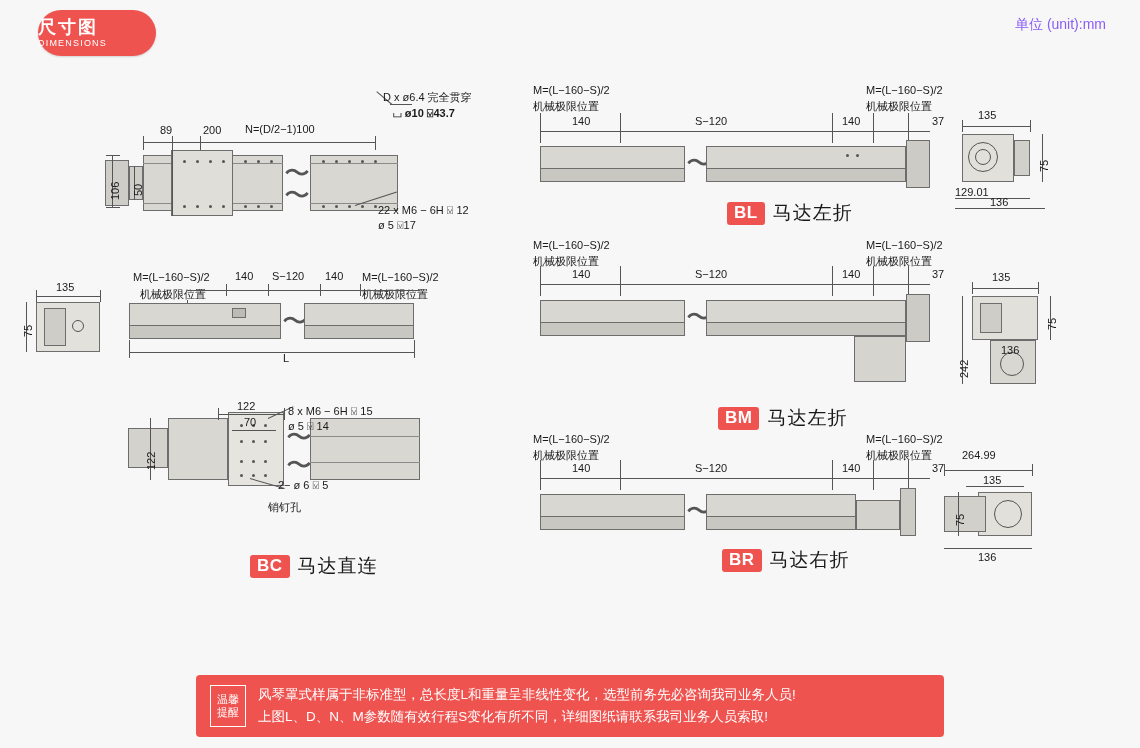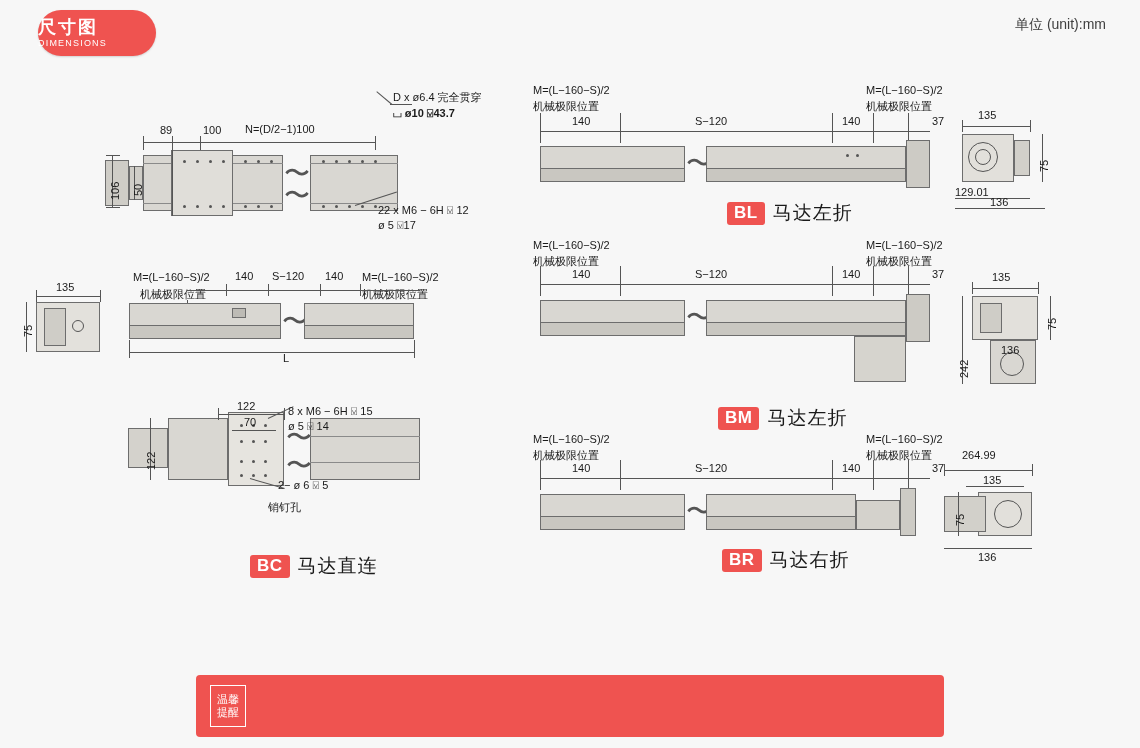--- a/index.html
+++ b/index.html
@@ -21,21 +21,21 @@
     background: #ef5350; border-radius: 23px;
     color: #fff; text-align: left;
     display: flex; flex-direction: column; justify-content: center;
     box-shadow: 0 1px 2px rgba(0,0,0,.15);
   }
   .badge .cn { font-size: 18px; font-weight: bold; letter-spacing: 2px; line-height: 19px; }
   .badge .en { font-size: 9px; letter-spacing: 1.2px; line-height: 12px; }
 
   .unit-label {
     position: absolute; right: 34px; top: 16px;
-    font-size: 14px; color: #404040;
+    font-size: 14px; color: #8b5cf6;
   }
 
   
   .ln { position: absolute; background: #555; }
   .hln { height: 1px; }
   .vln { width: 1px; }
   .thin { background: #8a8a8a; }
   .rail {
     position: absolute;
     background: #d9d7d2;
@@ -154,32 +154,32 @@
 
     <div class="ln hln" style="left:200px; top:142px; width:175px;"></div>
     <div class="ln vln" style="left:200px; top:136px; height:14px;"></div>
     <div class="ln vln" style="left:375px; top:136px; height:14px;"></div>
     <div class="dim" style="left:245px; top:123px;">N=(D/2−1)100</div>
 
     <div class="ln hln" style="left:143px; top:142px; width:57px;"></div>
     <div class="ln vln" style="left:143px; top:136px; height:14px;"></div>
     <div class="dim" style="left:160px; top:124px;">89</div>
     <div class="ln vln" style="left:172px; top:136px; height:80px;"></div>
-    <div class="dim" style="left:203px; top:124px;">100</div>
+    <div class="dim" style="left:203px; top:124px;">200</div>
 
     <div class="ln vln" style="left:112px; top:155px; height:52px;"></div>
     <div class="ln hln" style="left:106px; top:155px; width:14px;"></div>
     <div class="ln hln" style="left:106px; top:207px; width:14px;"></div>
     <div class="dim-v" style="left:109px; top:200px;">106</div>
     <div class="ln vln" style="left:134px; top:166px; height:34px;"></div>
     <div class="dim-v" style="left:132px; top:196px;">50</div>
 
     <div class="ln hln" style="left:390px; top:104px; width:22px;"></div>
     <div class="ln" style="left:372px; top:104px; width:20px; height:1px; transform:rotate(40deg); transform-origin:right center;"></div>
-    <div class="note" style="left:393px; top:90px;">D x ø6.4 完全贯穿</div>
+    <div class="note" style="left:383px; top:90px;">D x ø6.4 完全贯穿</div>
     <div class="note" style="left:393px; top:106px;font-weight:bold;">⌴ ø10 ⍌43.7</div>
 
     <div class="ln" style="left:355px; top:205px; width:44px; height:1px; transform:rotate(-18deg); transform-origin:left center;"></div>
     <div class="note" style="left:378px; top:203px;">22 x  M6 − 6H ⍌ 12</div>
     <div class="note" style="left:378px; top:218px;">ø 5  ⍌17</div>
   </div>
 
   <div>
 
     <div class="blk" style="left:36px; top:302px; width:64px; height:50px; background:#e3e1dc;"></div>
@@ -409,15 +409,19 @@
   <div class="caption" style="left:722px; top:547px;">
     <span class="code">BR</span>
     <span class="txt">马达右折</span>
   </div>
 
   <div class="footer">
     <div class="tip">
       <span>温馨</span>
       <span>提醒</span>
     </div>
+    <div class="lines">
+      <div>风琴罩式样属于非标准型，总长度L和重量呈非线性变化，选型前务先必咨询我司业务人员!</div>
+      <div>上图L、D、N、M参数随有效行程S变化有所不同，详细图纸请联系我司业务人员索取!</div>
+    </div>
   </div>
 
 </div>
 
 </body></html>

